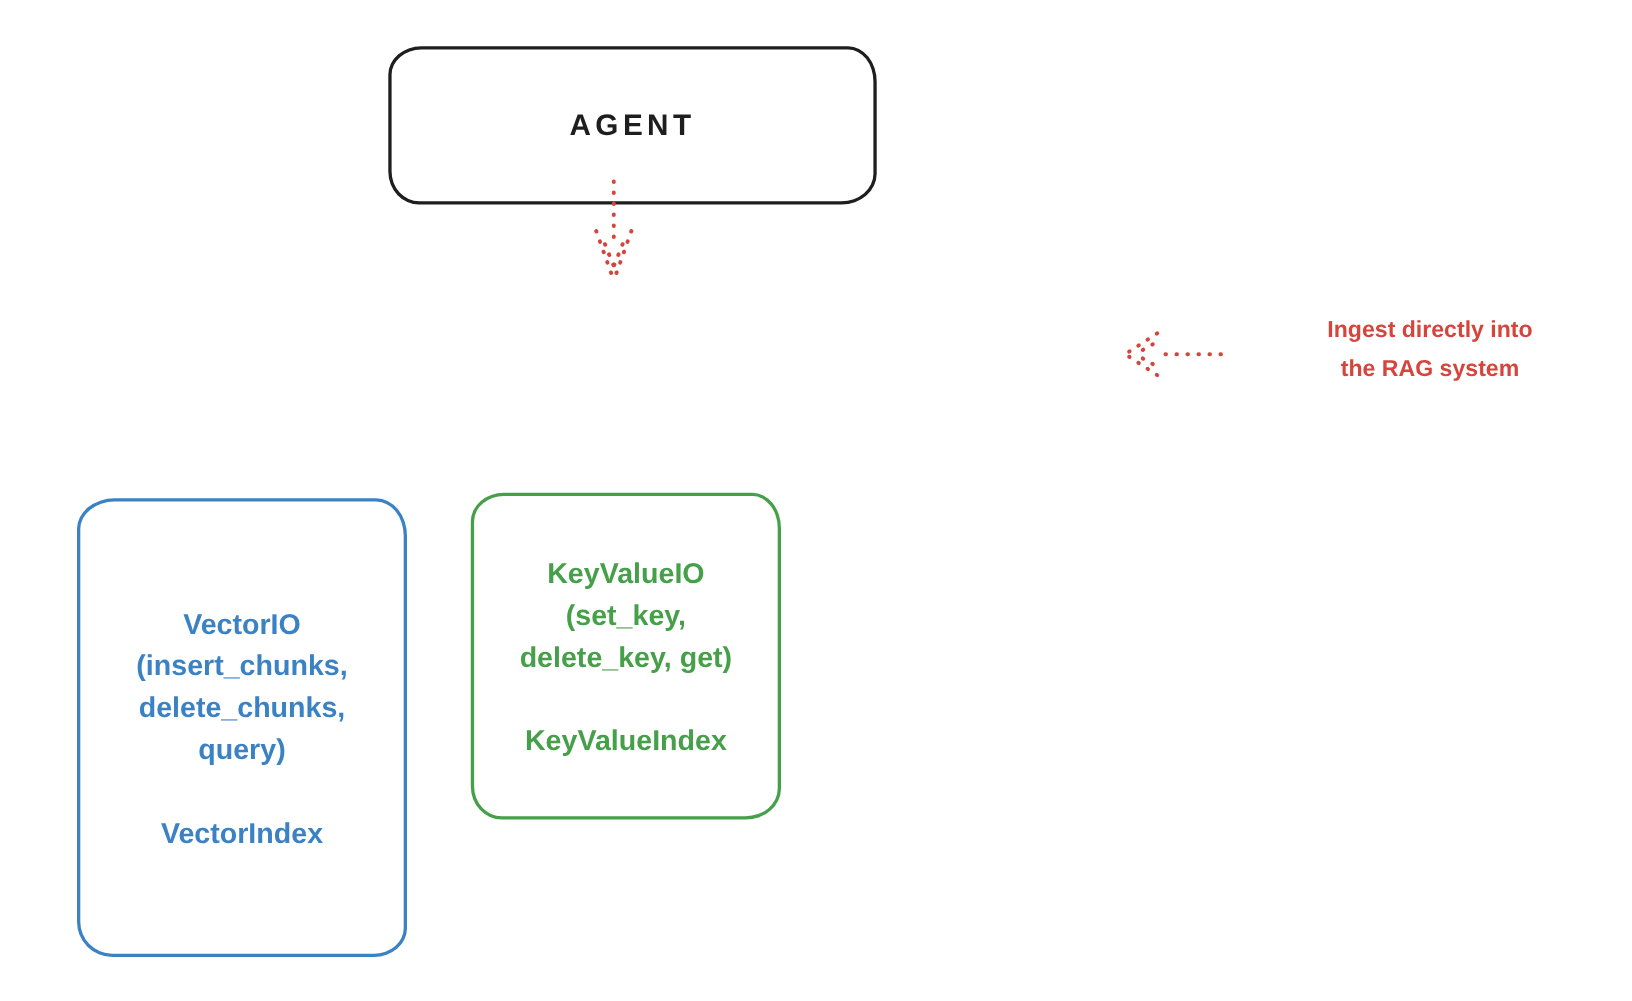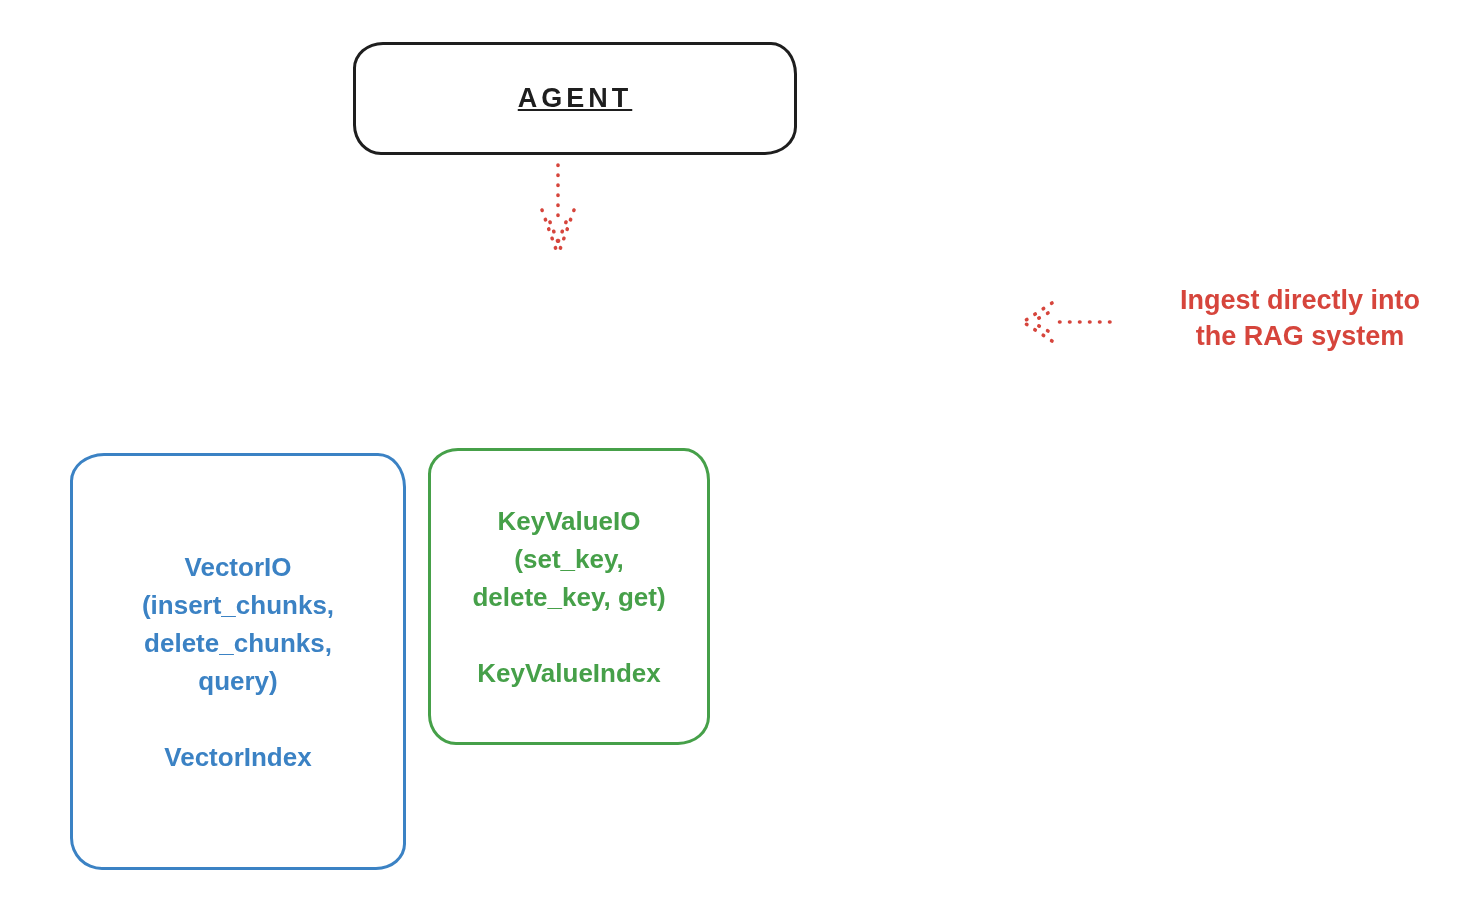--- a/index.html
+++ b/index.html
@@ -21,33 +21,33 @@
     align-items: center;
     justify-content: center;
     text-align: center;
     color: var(--c, #1e1e1e);
   }
   
   .sketch-a { border-radius: 30px 26px 32px 28px / 26px 32px 28px 30px; }
   .sketch-b { border-radius: 26px 34px 28px 30px / 32px 26px 34px 28px; }
   .sketch-c { border-radius: 34px 28px 30px 32px / 28px 34px 26px 32px; }
 
-  .agent-box  { left: 353px; top: 42px;  width: 444px; height: 113px; text-decoration: underline; }
+  .agent-box  { left: 353px; top: 42px;  width: 444px; height: 144px; }
   .rag-box    { left: 152px; top: 268px; width: 828px; height: 125px; }
 
   .node-label {
     font-size: 27px;
     font-weight: 700;
     letter-spacing: 2px;
     white-space: pre-line;
   }
   .agent-box .node-label { letter-spacing: 4px; }
 
   .io-box { padding: 10px 6px; }
-  .io-blue   { left: 70px;  top: 453px; width: 336px; height: 417px; }
+  .io-blue   { left: 70px;  top: 453px; width: 300px; height: 417px; }
   .io-green  { left: 428px; top: 448px; width: 282px; height: 297px; }
   .io-purple { left: 783px; top: 448px; width: 284px; height: 410px; }
   .io-text {
     font-size: 26px;
     font-weight: 600;
     line-height: 38px;
     white-space: pre-line;
   }
 
   .arrow { position: absolute; color: var(--c, #d6453c); }
@@ -60,21 +60,21 @@
   }
   .arrow-down { left: 536px; top: 160px; }
   .arrow-left { left: 1014px; top: 300px; }
 
   .annotation {
     position: absolute;
     left: 1133px;
     top: 282px;
     width: 334px;
     text-align: center;
-    font-size: 27px;
+    font-size: 21px;
     font-weight: 700;
     line-height: 36px;
     white-space: pre-line;
     color: var(--c, #d6453c);
   }
 </style>
 </head>
 <body>
 
 <div class="canvas">

